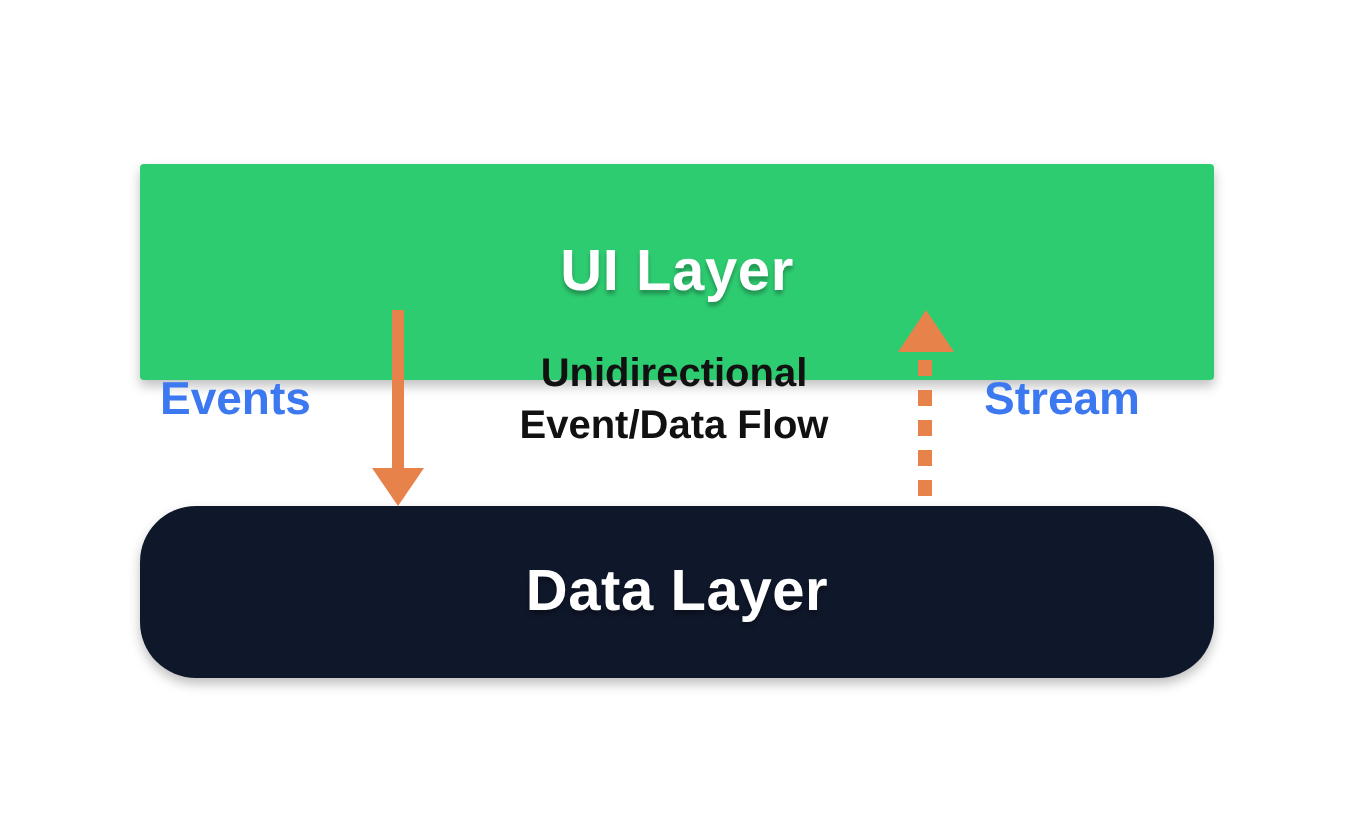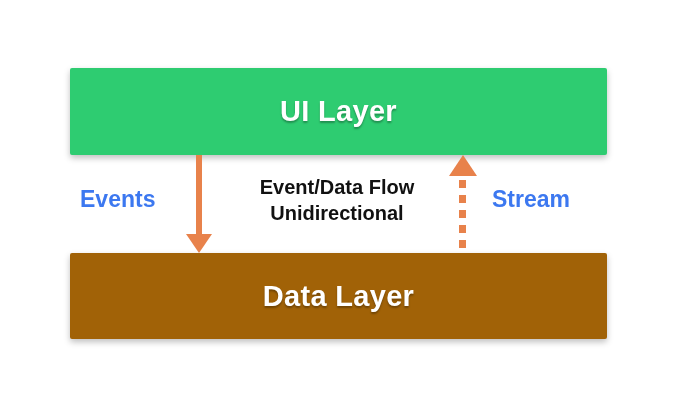--- a/index.html
+++ b/index.html
@@ -25,21 +25,21 @@
     align-items: center;
     justify-content: center;
   }
   .layer-box .layer-label {
     color: #ffffff;
     font-size: 29px;
     font-weight: bold;
     letter-spacing: 0.3px;
     text-shadow: 0 2px 2px rgba(0,0,0,0.3);
   }
-  .ui-box   { top: 68px;  height: 87px; }
+  .ui-box   { top: 82px;  height: 108px; }
   .data-box { top: 253px; height: 86px; }
 
   
   .arrow-down-shaft {
     position: absolute;
     left: 196px;
     top: 155px;
     width: 6px;
     height: 80px;
   }
@@ -98,32 +98,32 @@
 </style>
 </head>
 <body>
 
 <div class="stage">
 
   <div class="layer-box ui-box" style="background: rgb(46, 204, 113);">
     <span class="layer-label">UI Layer</span>
   </div>
 
-  <div class="layer-box data-box" style="background: #a16207;">
+  <div class="layer-box data-box" style="background: #0f172a; border-radius: 28px;">
     <span class="layer-label">Data Layer</span>
   </div>
 
   <div class="arrow-down-shaft" style="background: rgb(232, 130, 75);"></div>
   <div class="arrow-down-head" style="border-top-color: rgb(232, 130, 75);"></div>
 
   <div class="arrow-up-head" style="border-bottom-color: rgb(232, 130, 75);"></div>
   <div class="arrow-up-shaft" style="background: repeating-linear-gradient(rgb(232, 130, 75) 0px, rgb(232, 130, 75) 8px, transparent 8px, transparent 15px);"></div>
 
   <div class="flow-label events-label" style="color: rgb(60, 120, 240);">Events</div>
 
   <div class="flow-label stream-label" style="color: rgb(60, 120, 240);">Stream</div>
 
   <div class="caption" style="color: rgb(17, 17, 17);">
+    <div>Unidirectional</div>
     <div>Event/Data Flow</div>
-    <div>Unidirectional</div>
   </div>
 
 </div>
 
 </body></html>

